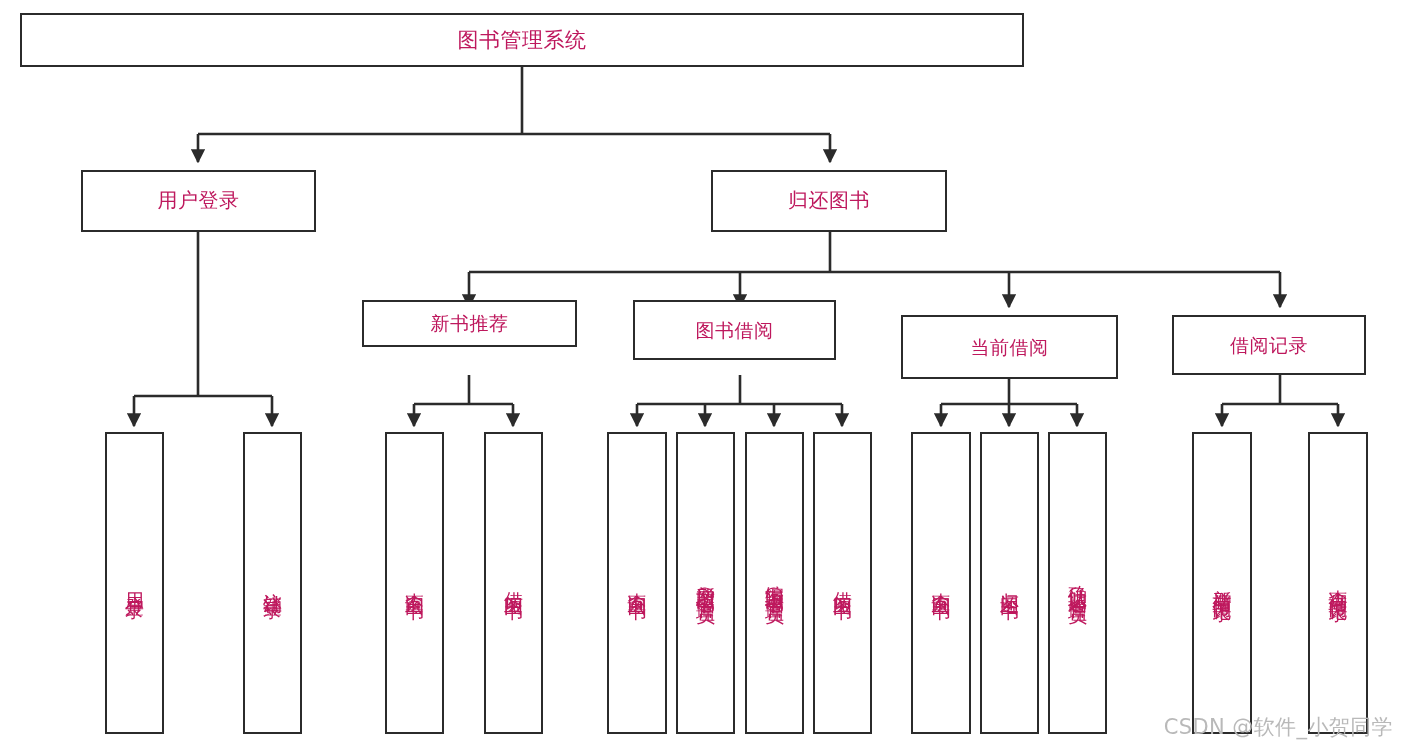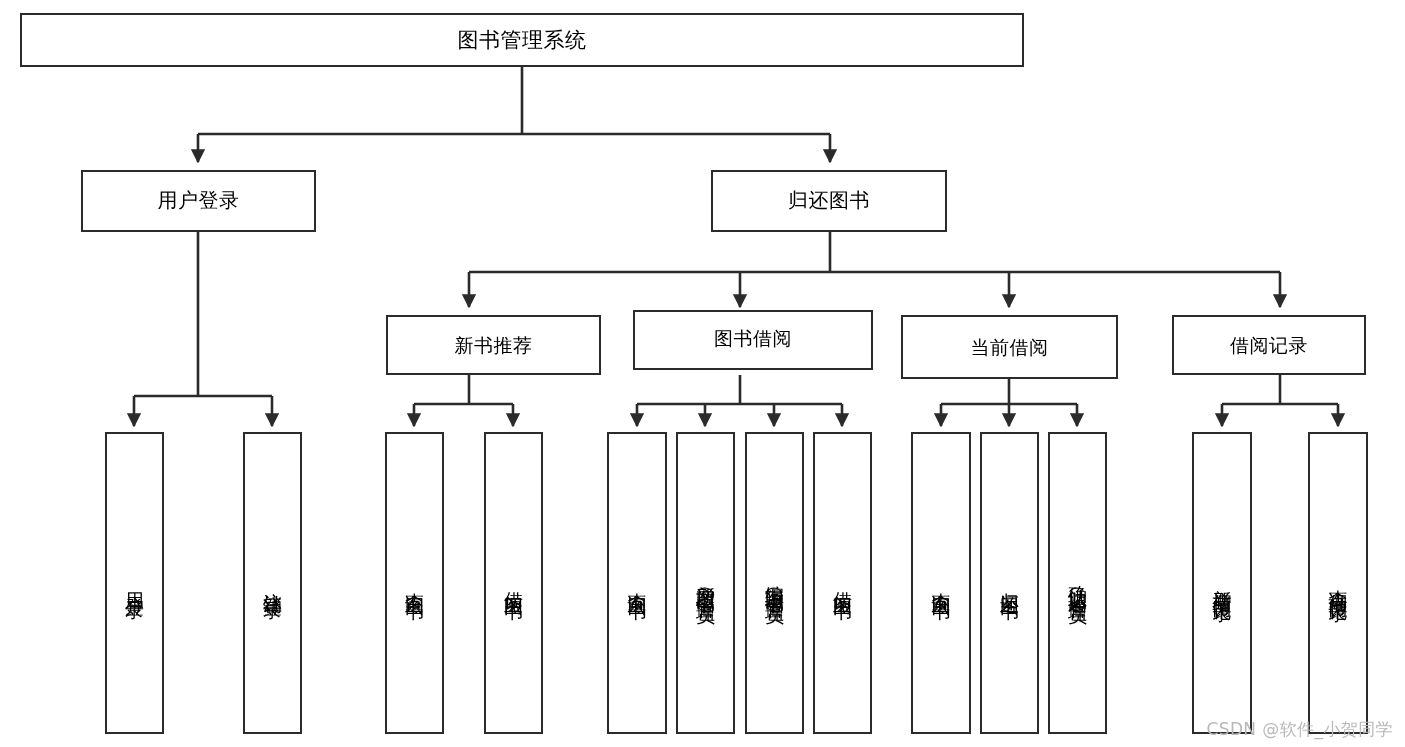--- a/index.html
+++ b/index.html
@@ -28,21 +28,21 @@
   }
   .node {
     position: absolute;
     box-sizing: border-box;
     background: #ffffff;
     border: 2px solid #2b2b2b;
     display: flex;
     align-items: center;
     justify-content: center;
     text-align: center;
-    color: #000000;
+    color: #be185d;
     z-index: 2;
   }
   .node .label {
     display: block;
     line-height: 1.18;
     letter-spacing: 0.5px;
   }
   .node-root {
     font-size: 21px;
   }
@@ -62,21 +62,21 @@
     writing-mode: vertical-rl;
     text-orientation: upright;
     white-space: nowrap;
     line-height: 1.05;
     letter-spacing: 3px;
   }
   #watermark {
     position: absolute;
     right: 12px;
     bottom: 6px;
-    font-size: 17px;
+    font-size: 21px;
     color: #b9b9b9;
     white-space: nowrap;
     z-index: 5;
     letter-spacing: 0.4px;
   }
 </style>
 </head>
 <body>
 
 <div id="diagram-root">
@@ -135,24 +135,24 @@
     <span class="label">图书管理系统</span>
   </div>
 
   <div class="node node-l2" style="left:81px; top:170px; width:235px; height:62px;">
     <span class="label">用户登录</span>
   </div>
   <div class="node node-l2" style="left:711px; top:170px; width:236px; height:62px;">
     <span class="label">归还图书</span>
   </div>
 
-  <div class="node node-l3" style="left:362px; top:315px; width:215px; height:60px;margin-left:24px;">
+  <div class="node node-l3" style="left:362px; top:300px; width:215px; height:47px;">
     <span class="label">新书推荐</span>
   </div>
-  <div class="node node-l3" style="left:633px; top:310px; width:240px; height:60px;font-family:Liberation Mono, monospace;">
+  <div class="node node-l3" style="left:633px; top:300px; width:203px; height:60px;">
     <span class="label">图书借阅</span>
   </div>
   <div class="node node-l3" style="left:901px; top:315px; width:217px; height:64px;">
     <span class="label">当前借阅</span>
   </div>
   <div class="node node-l3" style="left:1172px; top:315px; width:194px; height:60px;">
     <span class="label">借阅记录</span>
   </div>
 
   <div class="node node-leaf" style="left:105px; top:432px; width:59px; height:302px;">

